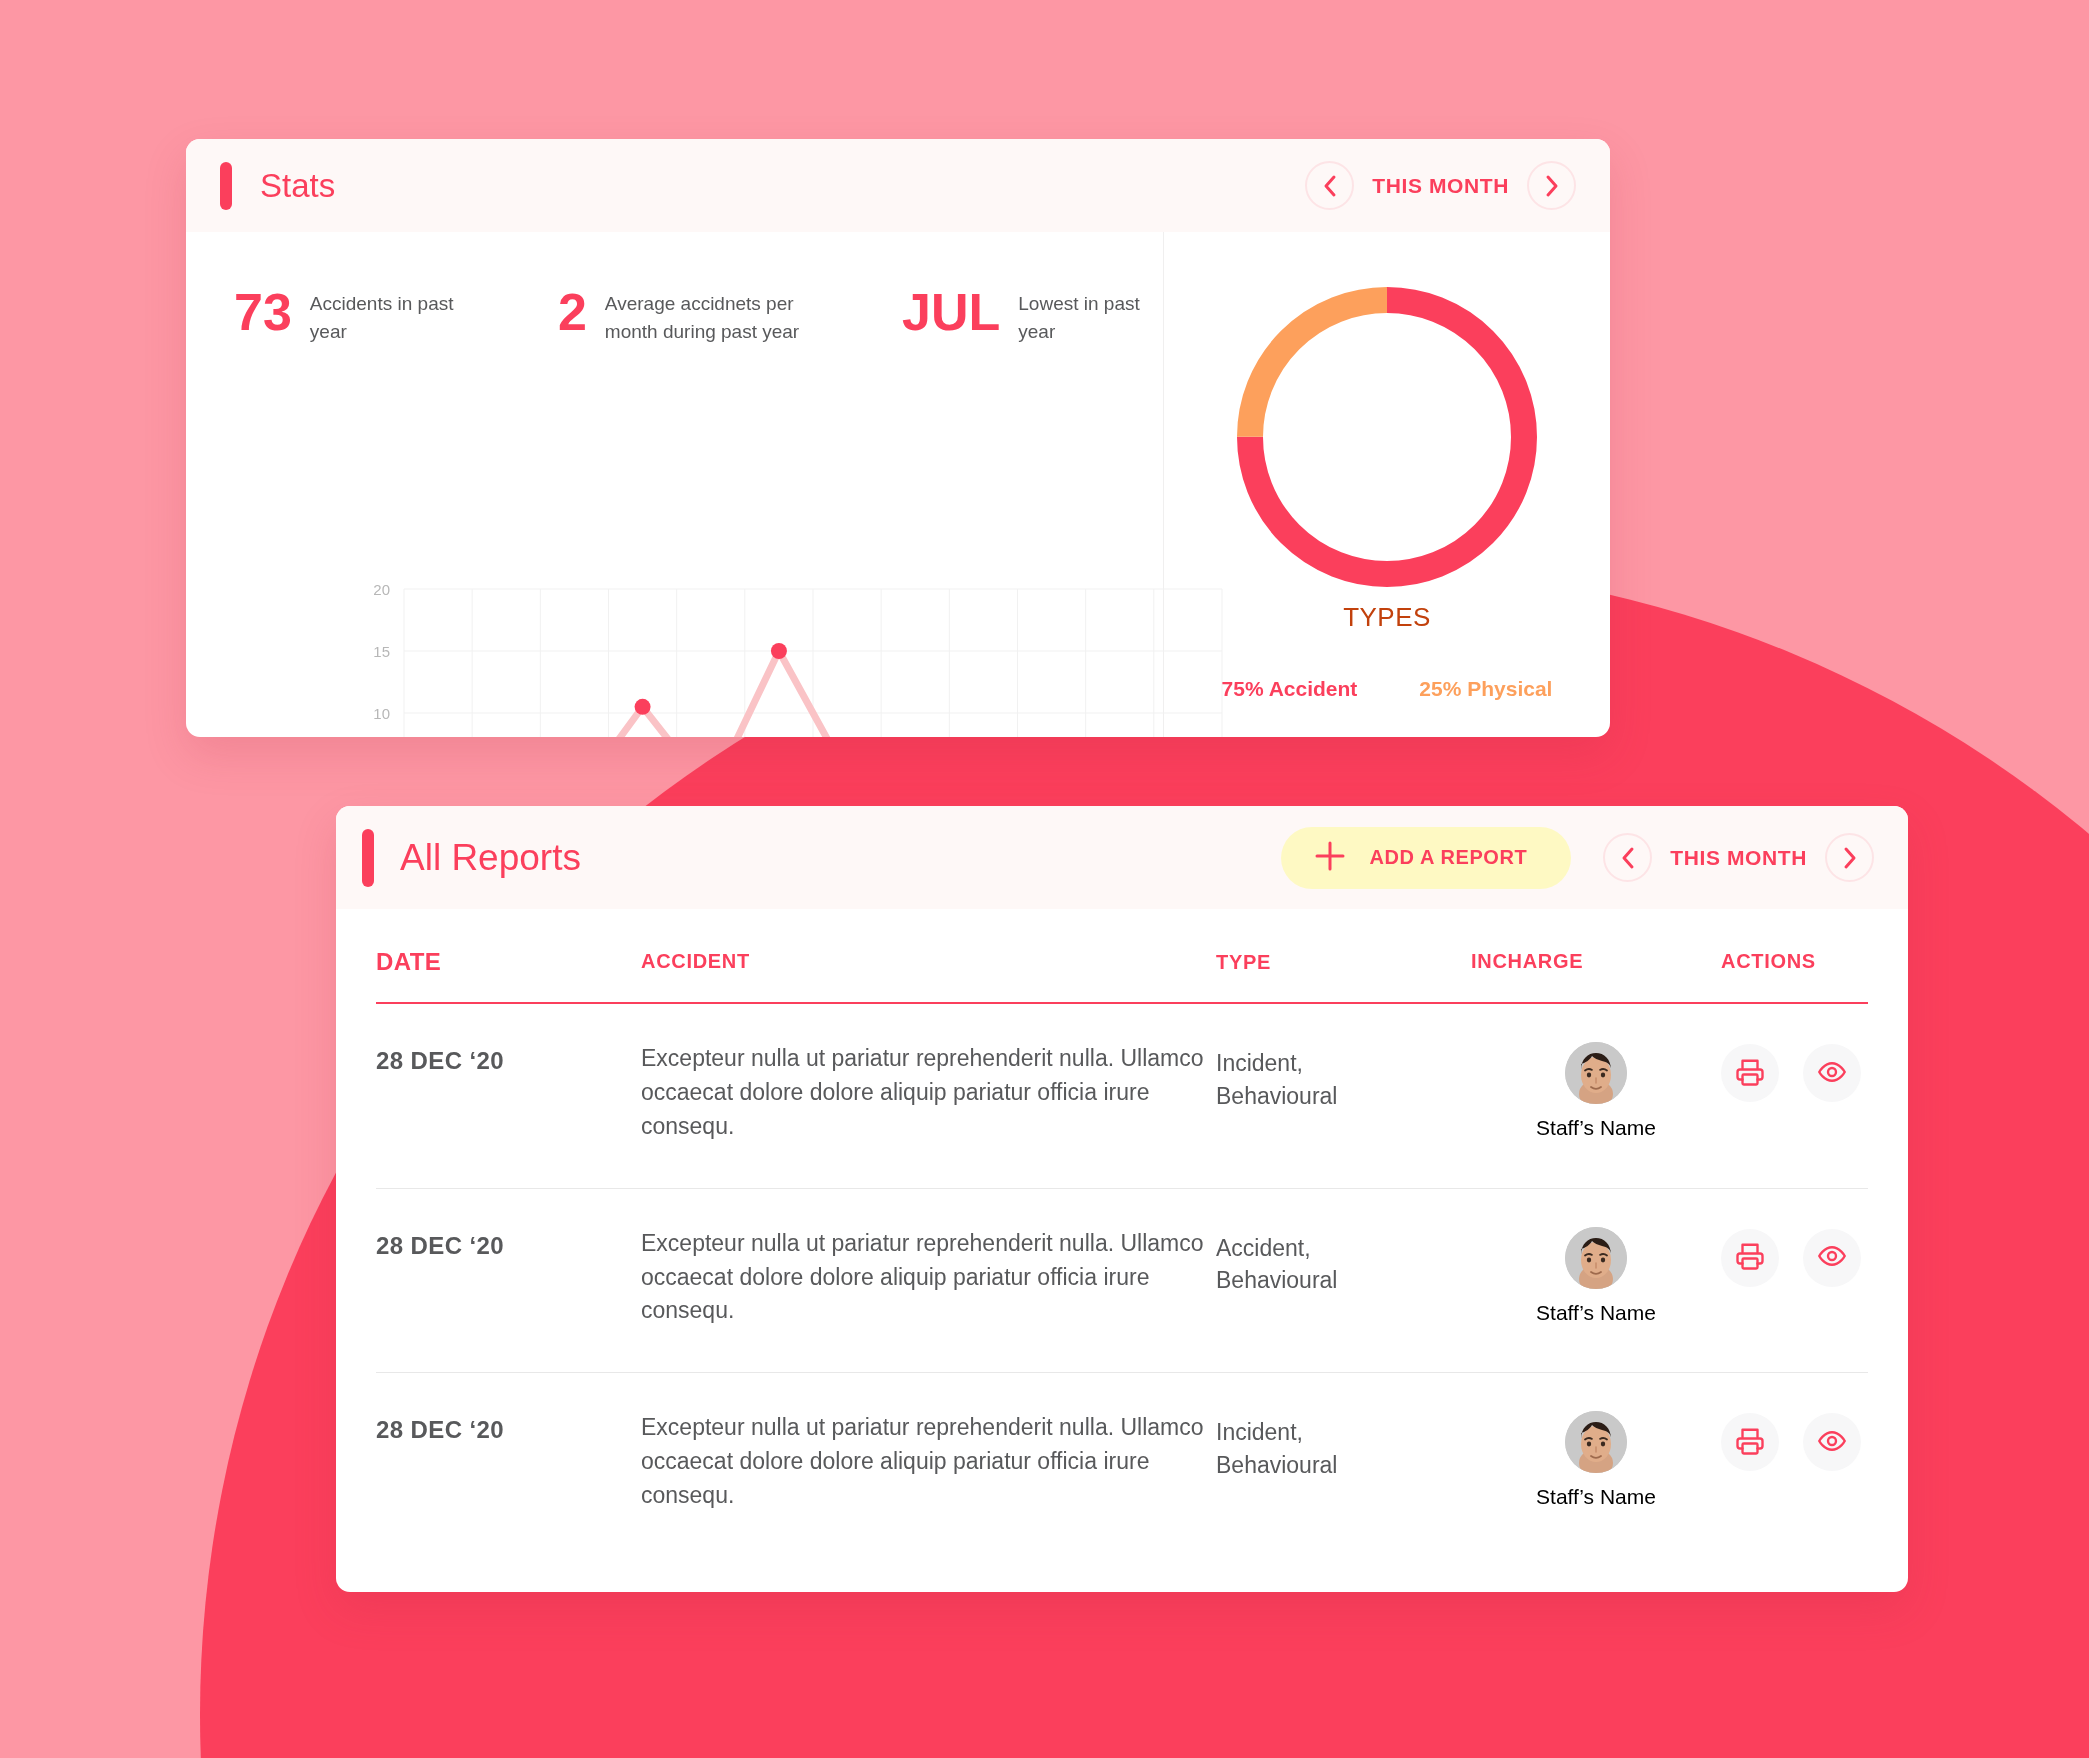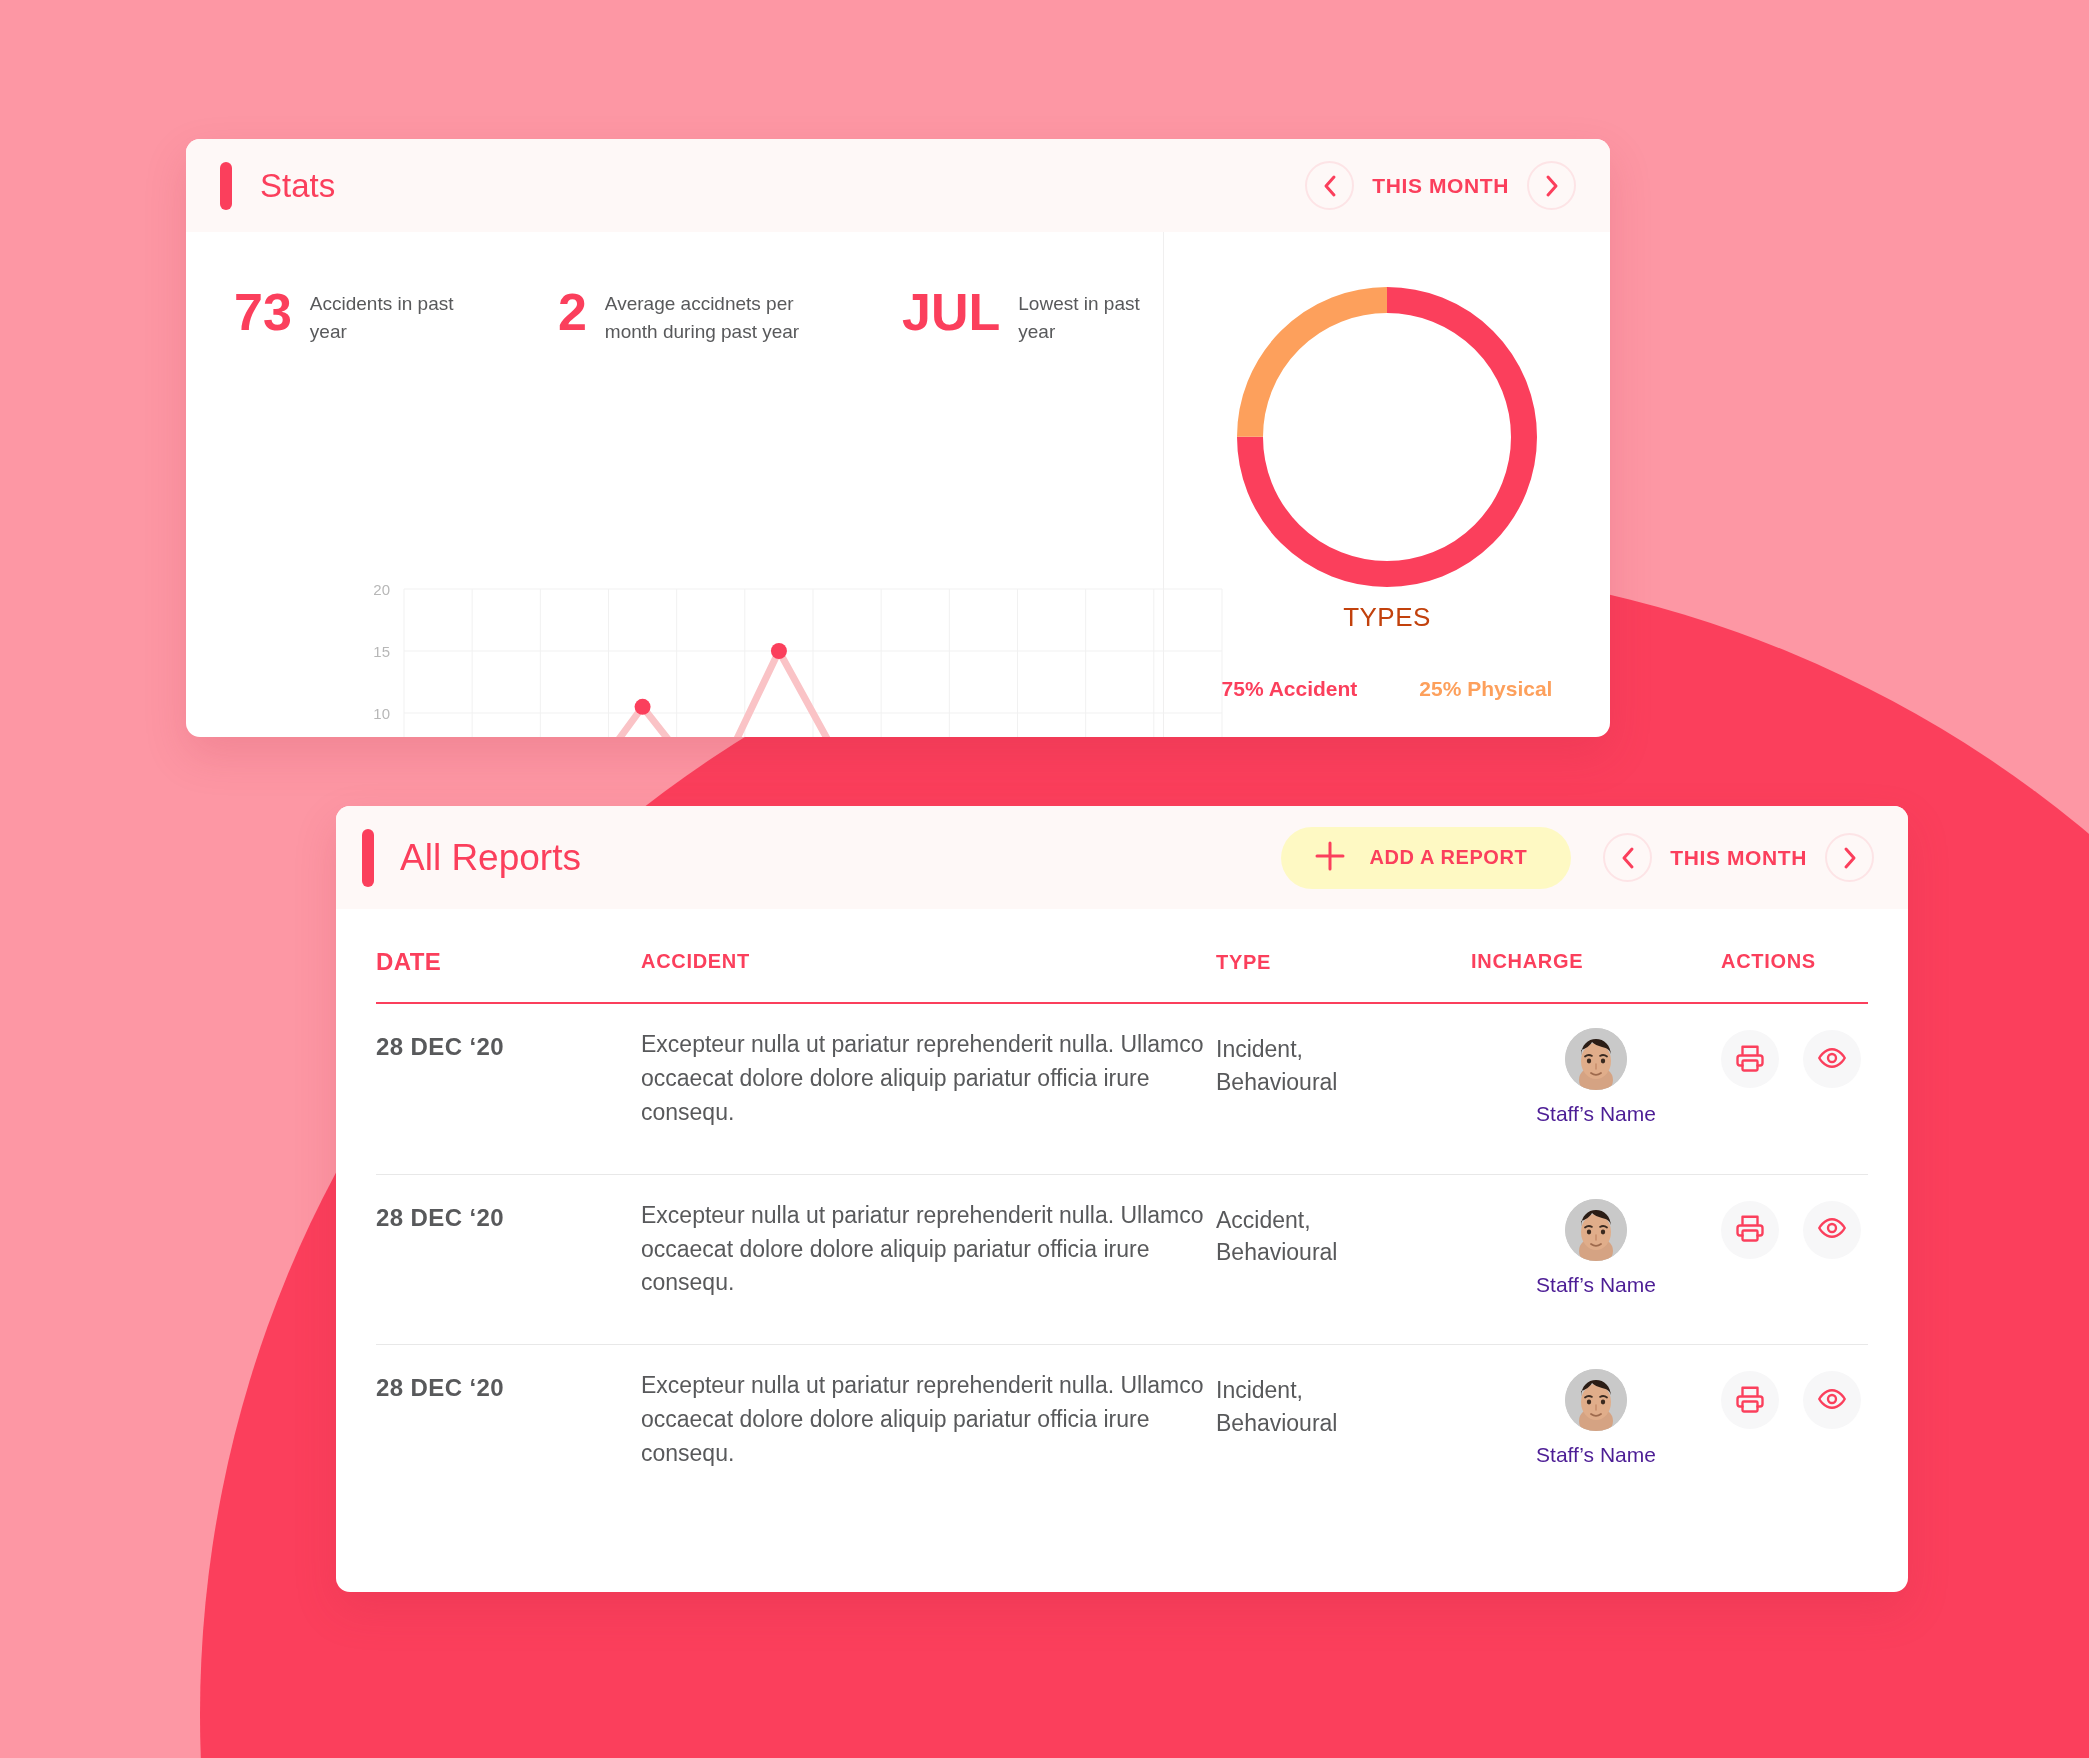--- a/index.html
+++ b/index.html
@@ -135,39 +135,39 @@
   #reports-table { padding: 0 40px; }
   table { width: 100%; border-collapse: collapse; }
   thead th {
     color: #FB3F5C; font-size: 20px; font-weight: bold;
     letter-spacing: 0.7px; text-align: left;
     padding: 38px 0 26px 0;
   }
   thead tr { border-bottom: 2px solid #FB3F5C; }
   tbody td {
     color: #58595B; font-size: 23px;
-    padding: 24px 0 44px 0;
+    padding: 38px 0 44px 0;
     vertical-align: top;
     border-bottom: 1px solid #E8E8E8;
   }
   tbody tr:last-child td { border-bottom: none; }
   .col-date   { width: 265px; font-weight: bold; font-size: 24px; letter-spacing: 0.4px; }
   .col-acc    { width: 575px; line-height: 1.47; }
   .col-type   { width: 255px; line-height: 1.42; }
   .col-charge { width: 250px; text-align: center; }
   .col-act    { width: auto; }
   .cell-pad { padding-top: 5px; }
 
   .avatar {
     width: 62px; height: 62px; border-radius: 50%;
     margin: 0 auto 12px auto;
     overflow: hidden; background: #C8C8C8;
     position: relative;
   }
-  .staff-name { font-size: 21px; color: #4c1d95; text-align: center; }
+  .staff-name { font-size: 21px; color: #000000; text-align: center; }
 
   .actions { display: flex; gap: 24px; padding-top: 2px; }
   .action-btn {
     width: 58px; height: 58px; border-radius: 50%;
     background: #F7F7F8;
     display: flex; align-items: center; justify-content: center;
     border: none; cursor: pointer;
   }
 </style>
 </head>

